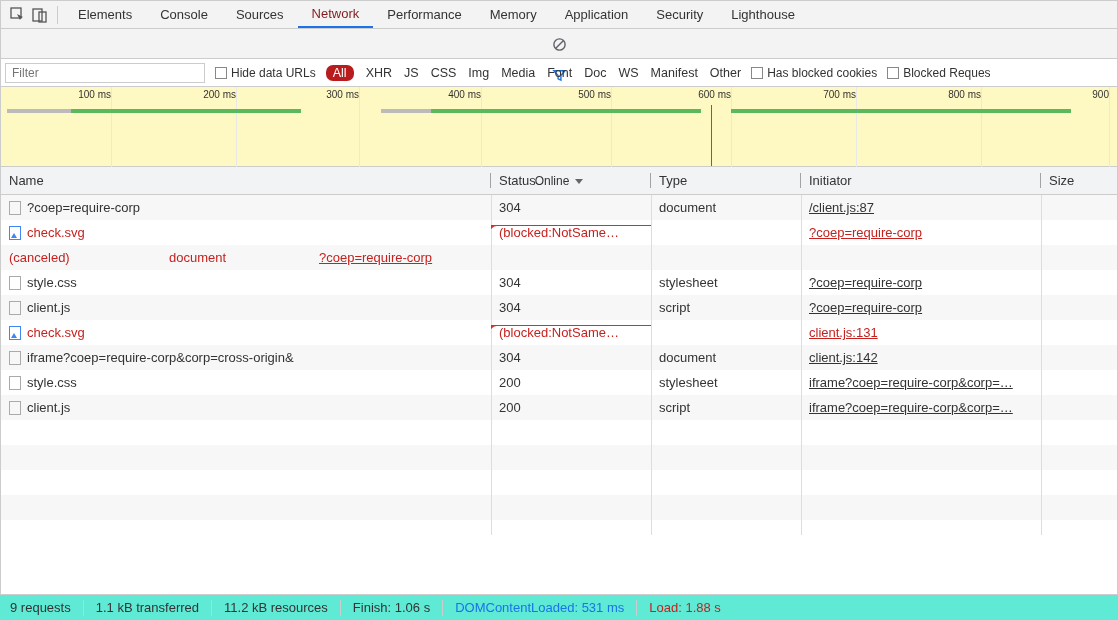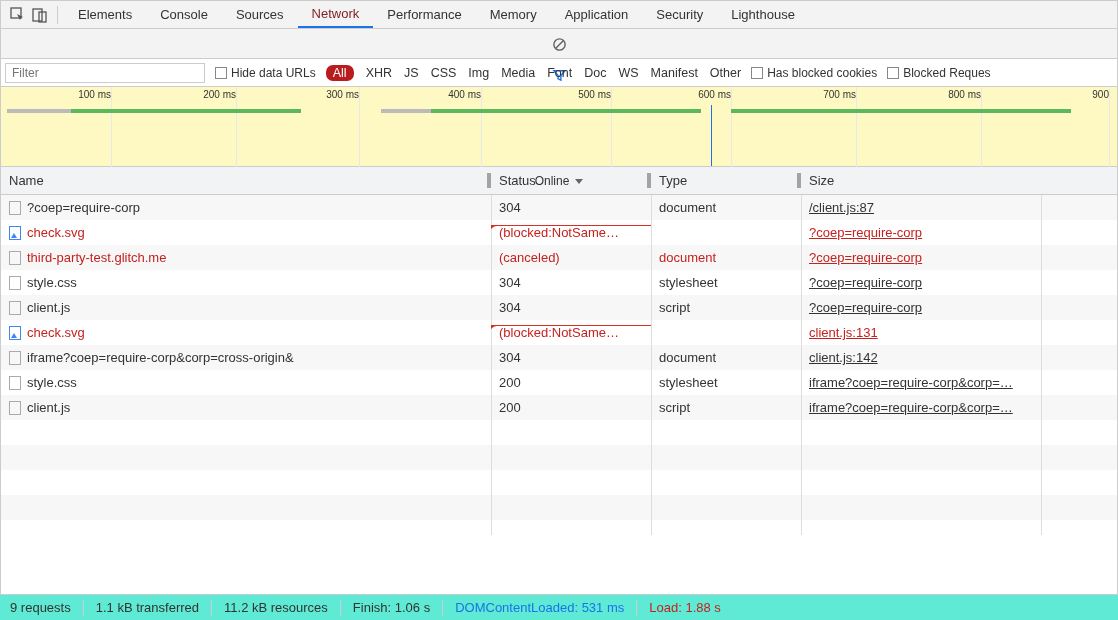--- a/index.html
+++ b/index.html
@@ -182,21 +182,21 @@
 
 .head-row {
   display: flex;
   height: 28px;
   border-bottom: 1px solid #ccc;
   background: #f1f3f4;
   align-items: center;
 }
 .cell {
   padding: 0 8px;
-  border-right: 4px solid #a3a3a3;
+  border-right: 1px solid #a3a3a3;
   font-size: 13px;
   overflow: hidden;
   text-overflow: ellipsis;
   white-space: nowrap;
 }
 .c-name { width: 490px; }
 .c-status { width: 160px; position: relative; }
 .c-type { width: 150px; }
 .c-init { width: 240px; }
 .c-size { flex: 1; border-right: none; }
@@ -404,20 +404,21 @@
     <div class="bar-seg bar-gray" style="left: 380px; width: 50px; top: 22px;"></div>
     <div class="bar-seg bar-green" style="left: 430px; width: 270px; top: 22px;"></div>
     <div class="bar-seg bar-green" style="left: 730px; width: 340px; top: 22px;"></div>
     <div class="blue-line" style="left: 710px;"></div>
   </div>
 
 <div class="head-row">
   <div class="cell c-name">Name</div>
   <div class="cell c-status">Status</div>
   <div class="cell c-type">Type</div>
+  <div class="cell c-init">Initiator</div>
   <div class="cell c-size">Size</div>
 </div>
 
 <div class="grid-body">
   <div class="striped-bg"></div>
   <div class="cols-overlay" style="left:490px"></div>
   <div class="cols-overlay" style="left:650px"></div>
   <div class="cols-overlay" style="left:800px"></div>
   <div class="cols-overlay" style="left:1040px"></div>
   <div class="rows" id="rows-holder">
@@ -429,21 +430,20 @@
         <div class="cell c-size"></div>
       </div>
       <div class="row">
         <div class="cell c-name red"><span class="file-ic img"></span><span>check.svg</span></div>
         <div class="cell c-status red" style="position: relative;">(blocked:NotSame…<div class="ring" style="left: -4px; top: -2px; width: 174px; height: 26px;"></div></div>
         <div class="cell c-type red"></div>
         <div class="cell c-init"><span class="link red">?coep=require-corp</span></div>
         <div class="cell c-size"></div>
       </div>
       <div class="row">
-        <div class="cell c-name red"><span class="file-ic"></span><span>third-party-test.glitch.me</span></div>
         <div class="cell c-status red">(canceled)</div>
         <div class="cell c-type red">document</div>
         <div class="cell c-init"><span class="link red">?coep=require-corp</span></div>
         <div class="cell c-size"></div>
       </div>
       <div class="row">
         <div class="cell c-name"><span class="file-ic"></span><span>style.css</span></div>
         <div class="cell c-status">304</div>
         <div class="cell c-type">stylesheet</div>
         <div class="cell c-init"><span class="link">?coep=require-corp</span></div>

